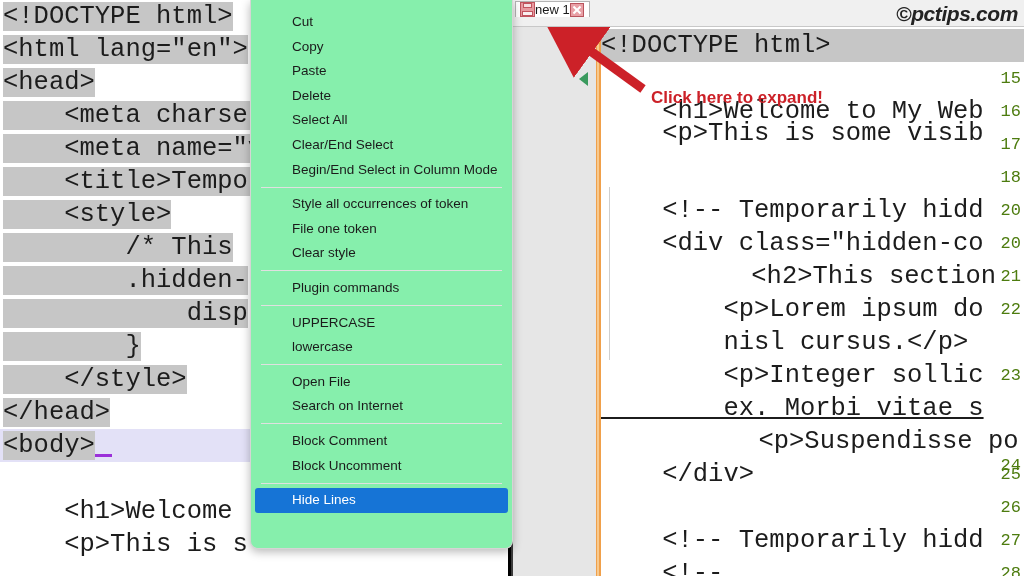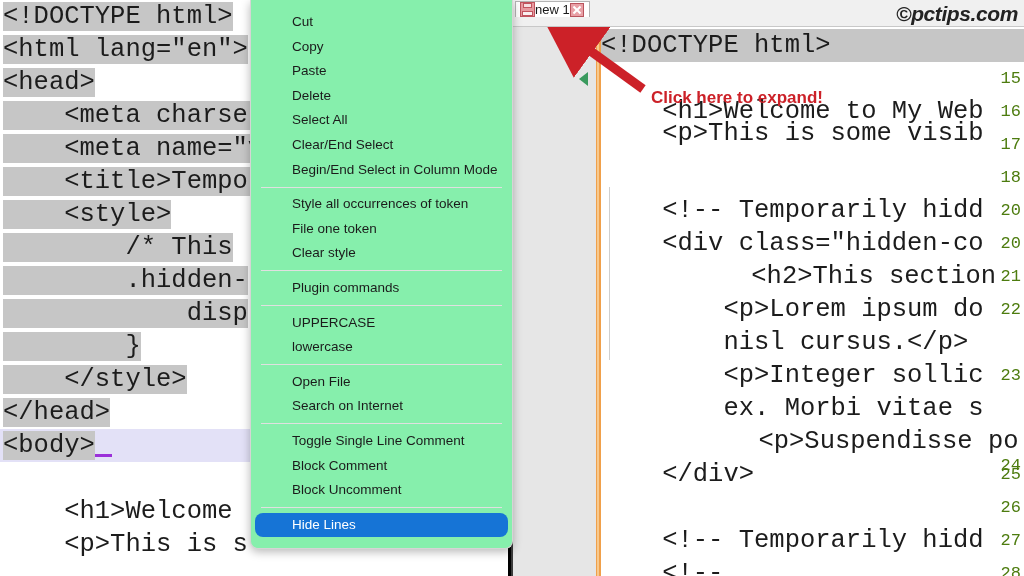--- a/index.html
+++ b/index.html
@@ -320,21 +320,21 @@
     font-size: 13.5px;
     color: #1b1b1b;
     white-space: nowrap;
     box-sizing: border-box;
   }
   .mi.sel {
     background: #1674d6;
     color: #ffffff;
     margin: 0 4px;
     padding-left: 37px;
-    border-radius: 8px;
+    border-radius: 3px;
   }
   .msep {
     height: 1px;
     background: #e0e0e0;
     margin: 4.5px 10px 4.5px 10px;
   }
 </style>
 </head>
 <body>
 
@@ -393,21 +393,21 @@
           <div class="rline" style="top: 35px;"></div>
           <div class="rline" style="top: 68px;">    &lt;h1&gt;Welcome to My Web</div>
           <div class="rline" style="top: 90px;">    &lt;p&gt;This is some visib</div>
           <div class="rline" style="top: 134px;"></div>
           <div class="rline" style="top: 167px;">    &lt;!-- Temporarily hidd</div>
           <div class="rline" style="top: 200px;">    &lt;div class="hidden-co</div>
           <div class="rline" style="top: 233px; text-align: center;">        &lt;h2&gt;This section</div>
           <div class="rline" style="top: 266px;">        &lt;p&gt;Lorem ipsum do</div>
           <div class="rline" style="top: 299px;">        nisl cursus.&lt;/p&gt;</div>
           <div class="rline" style="top: 332px;">        &lt;p&gt;Integer sollic</div>
-          <div class="rline" style="top: 365px;">        ex. Morbi vitae s</div>
+          <div class="rline" style="top: 365px; text-decoration: underline;">        ex. Morbi vitae s</div>
           <div class="rline" style="top: 398px; padding-left: 35px;">        &lt;p&gt;Suspendisse po</div>
           <div class="rline" style="top: 431px;">    &lt;/div&gt;</div>
           <div class="rline" style="top: 464px;"></div>
           <div class="rline" style="top: 497px;">    &lt;!-- Temporarily hidd</div>
           <div class="rline" style="top: 530px;">    &lt;!--</div>
           <div class="rguide" style="left: 8px; top: 160px; height: 173px;"></div>
         </div>
     </div>
   </div>
 
@@ -438,21 +438,20 @@
         <div class="mi">Clear style</div>
         <div class="msep"></div>
         <div class="mi">Plugin commands</div>
         <div class="msep"></div>
         <div class="mi">UPPERCASE</div>
         <div class="mi">lowercase</div>
         <div class="msep"></div>
         <div class="mi">Open File</div>
         <div class="mi">Search on Internet</div>
         <div class="msep"></div>
-        <div class="mi">Toggle Single Line Comment</div>
         <div class="mi">Block Comment</div>
         <div class="mi">Block Uncomment</div>
         <div class="msep"></div>
         <div class="mi sel">Hide Lines</div>
       </div>
   </div>
 
 </div>
 
 </body></html>

